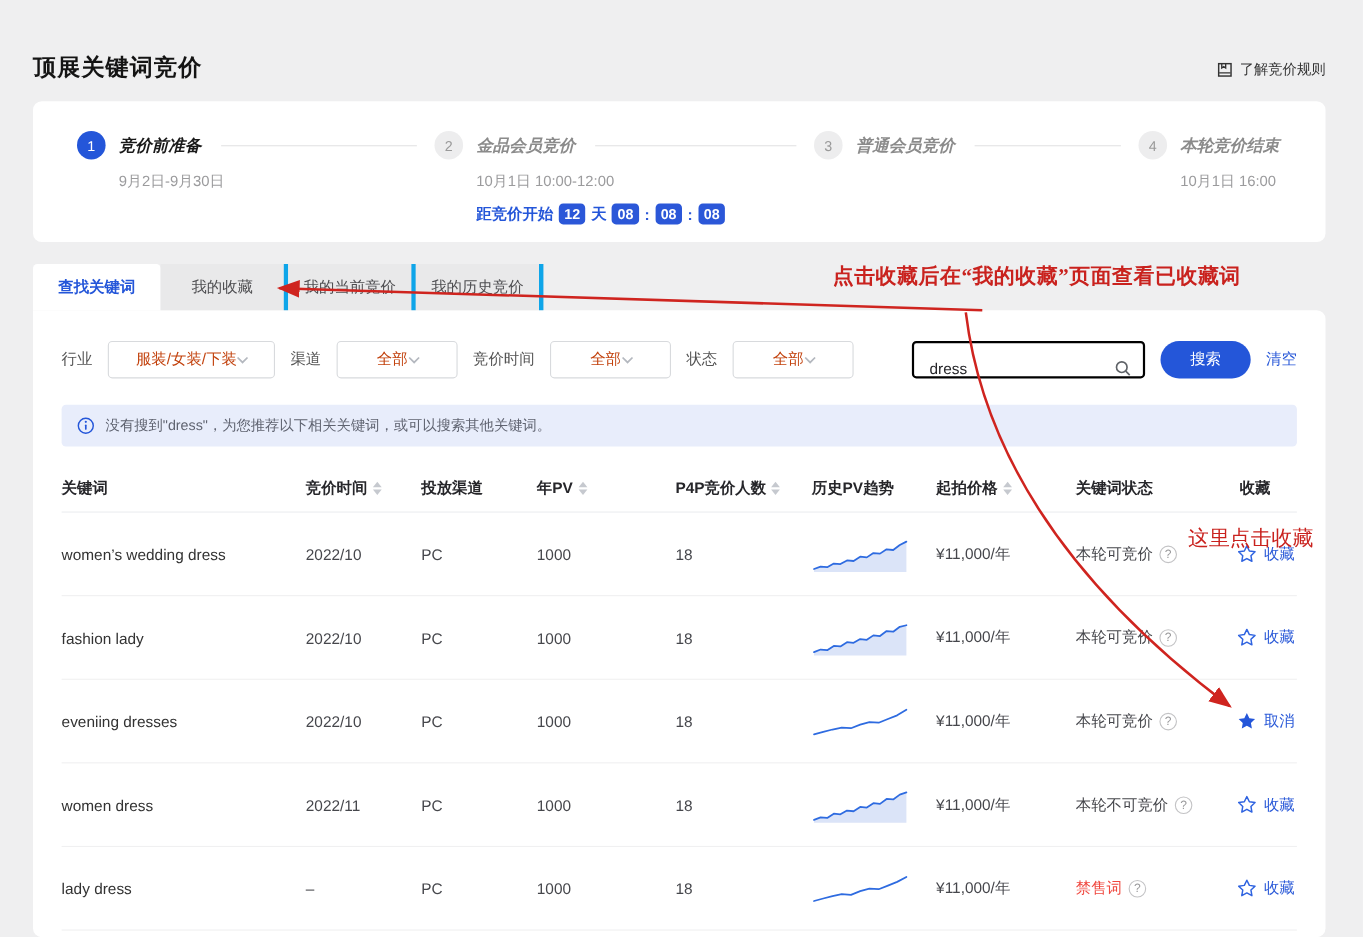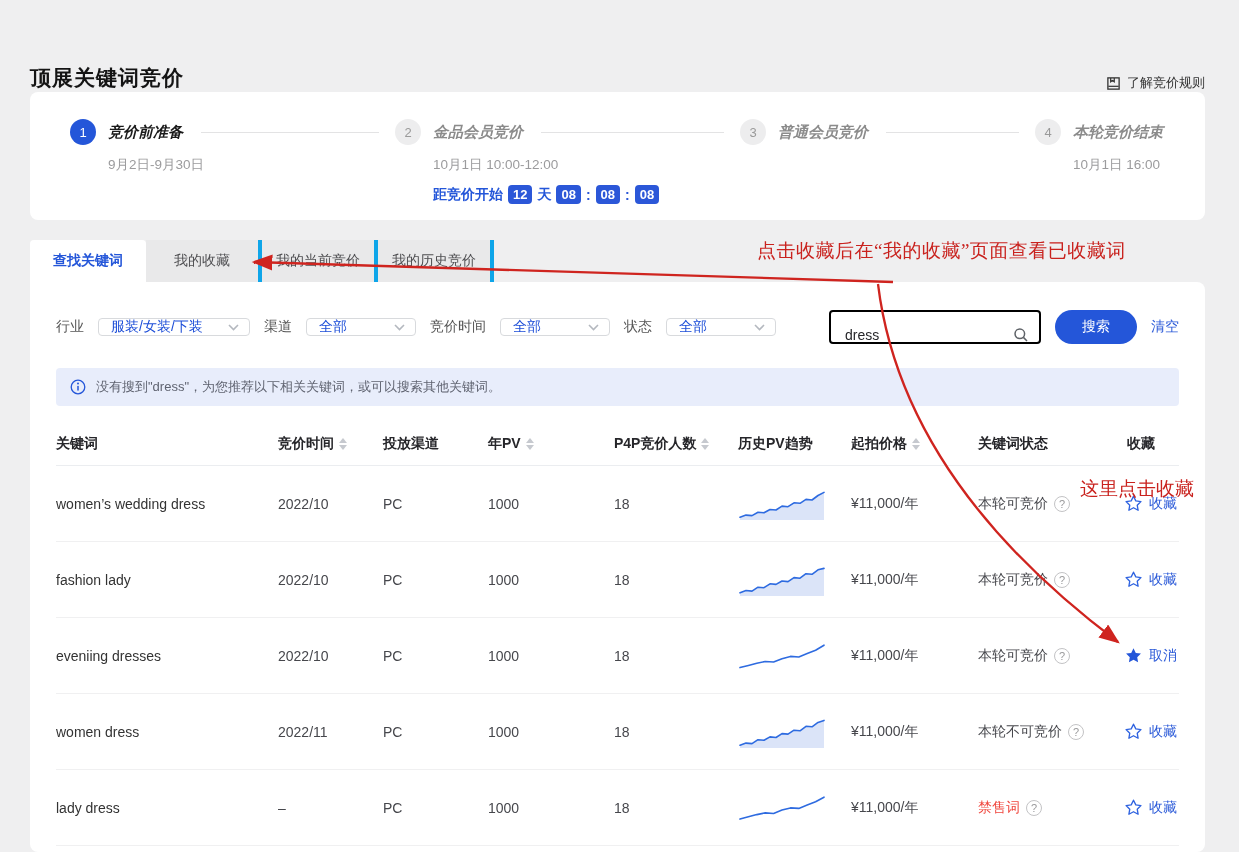--- a/index.html
+++ b/index.html
@@ -3,21 +3,21 @@
 <meta charset="utf-8">
 <style>
   * { box-sizing: border-box; }
   html,body { margin:0; padding:0; }
   body {
     width:1239px; height:852px; position:relative; overflow:hidden;
     background:#efeff0; color:#333;
     font-family:"Liberation Sans","DejaVu Sans",sans-serif;
   }
   
-  .topbar { height:92px; padding:30px 34px 0 30px; display:flex; justify-content:space-between; align-items:flex-end; }
+  .topbar { height:92px; padding:30px 34px 0 30px; display:flex; justify-content:space-between; align-items:center; }
   .page-title { font-size:21px; font-weight:700; color:#141414; letter-spacing:1px; }
   .rules-link { display:flex; align-items:center; gap:6px; font-size:13px; color:#333; cursor:pointer; margin-top:4px; }
   
   .step-card { margin:0 34px 0 30px; height:128px; background:#fff; border-radius:8px; padding:27px 40px 0 40px; display:flex; }
   .step { display:flex; flex-direction:column; }
   .step:nth-child(1){ width:325px; } .step:nth-child(2){ width:345px; } .step:nth-child(3){ width:295px; } .step:nth-child(4){ flex:1; }
   .step-head { display:flex; align-items:center; }
   .step-num { flex:0 0 26px; width:26px; height:26px; border-radius:50%; background:#ededee; color:#9a9a9a; font-size:13px; display:flex; align-items:center; justify-content:center; }
   .step.active .step-num { background:#2456d9; color:#fff; }
   .step-label { margin-left:12px; font-size:15px; color:#8b8b8b; font-weight:600; white-space:nowrap;font-style:italic; }
@@ -29,21 +29,21 @@
   .cd-colon { color:#2b57d8; font-weight:700; }
   
   .tabs { display:flex; margin:20px 34px 0 30px; }
   .tab { width:116px; height:42px; display:flex; align-items:center; justify-content:center; font-size:14px; color:#4f4f52; background:#e9e9ea; border-right:4px solid #0ea5e9; cursor:pointer; }
   .tab.active { background:#fff; color:#2456d9; font-weight:700; border-right:none; border-radius:4px 4px 0 0; }
   
   .content-card { margin:0 34px 0 30px; height:570px; background:#fff; border-radius:0 8px 8px 8px; padding:28px 26px 0 26px; }
   
   .filter-row { display:flex; align-items:center; gap:14px; }
   .f-label { font-size:14px; color:#555; white-space:nowrap; }
-  .select { height:18px; border:1px solid #d8dadd; border-radius:4px; background:#fff; display:flex; align-items:center; justify-content:space-between; padding:0 10px 0 12px; font-size:14px; color:#1d4ed8; cursor:pointer; }
+  .select { height:34px; border:1px solid #d8dadd; border-radius:4px; background:#fff; display:flex; align-items:center; justify-content:center; padding:0 10px 0 12px; font-size:14px; color:#c2410c; cursor:pointer; }
   .sel-industry { width:152px; } .sel-sm { width:110px; }
   .search-box { margin-left:auto; width:212px; height:34px; border:2px solid #000000; border-radius:4px; display:flex; align-items:center; gap:8px; padding:16px 10px 0 12px; }
   .search-box input { flex:1; min-width:0; border:none; outline:none; background:transparent; font-size:14px; color:#26262a; font-family:inherit; }
   .search-btn { height:34px; padding:0 27px; border:none; border-radius:17px; background:#2456d9; color:#fff; font-size:14px; cursor:pointer; font-family:inherit; }
   .clear-link { color:#2b5ad8; font-size:14px; cursor:pointer; white-space:nowrap; }
   
   .notice { margin-top:24px; height:38px; background:#e8edfb; border-radius:4px; display:flex; align-items:center; gap:10px; padding:0 14px; font-size:13px; color:#5f6370; }
   
   .table { margin-top:16px; }
   .trow { display:grid; grid-template-columns:222px 105px 105px 90px 132px 125px 115px 135px 1fr; align-items:center; }
@@ -60,21 +60,21 @@
   .cell-p4p { padding-left:36px; }
   .cell-trend { padding-left:28px; line-height:0; }
   .cell-price { padding-left:16px; }
   .cell-status { padding-left:28px; display:flex; align-items:center; gap:6px; }
   .status-banned { color:#f0483f; }
   .help-circle { width:16px; height:16px; border-radius:50%; border:1px solid #c3c3c5; color:#9a9a9c; font-size:11px; display:inline-flex; align-items:center; justify-content:center; cursor:pointer; }
   .cell-fav { display:flex; justify-content:flex-end; align-items:center; gap:6px; padding-right:2px; color:#2b5ad8; cursor:pointer; }
   .fav-label { font-size:14px; }
   
   .anno { position:absolute; color:#c9221e; font-family:"Liberation Serif","DejaVu Serif",serif; z-index:60; white-space:nowrap; }
-  .anno-top { left:757px; top:238px; font-size:19px; letter-spacing:0.5px; }
+  .anno-top { left:757px; top:238px; font-size:19px; letter-spacing:0.5px;font-weight:bold; }
   .anno-side { left:1080px; top:476px; font-size:19px; }
   .overlay { position:absolute; left:0; top:0; z-index:55; pointer-events:none; }
 </style>
 </head>
 <body>
 
 <div class="topbar">
   <div class="page-title">顶展关键词竞价</div>
   <div class="rules-link">
     <span style="line-height:0;">

